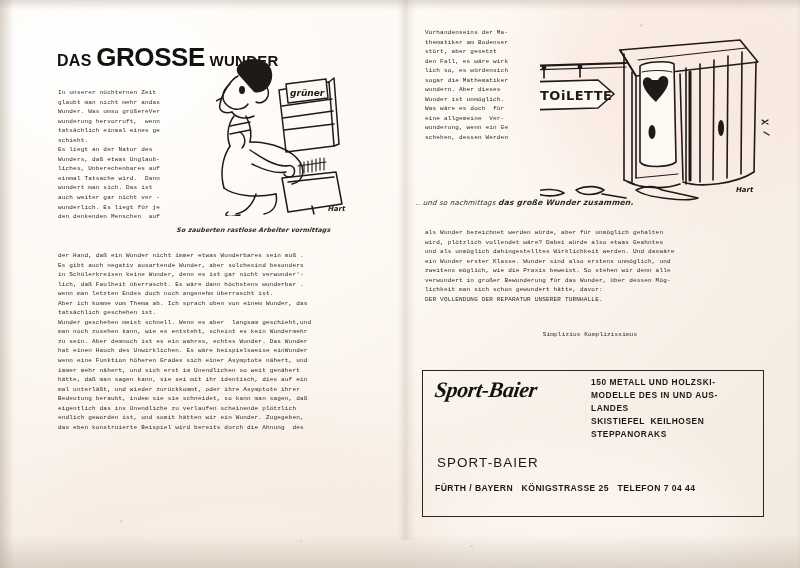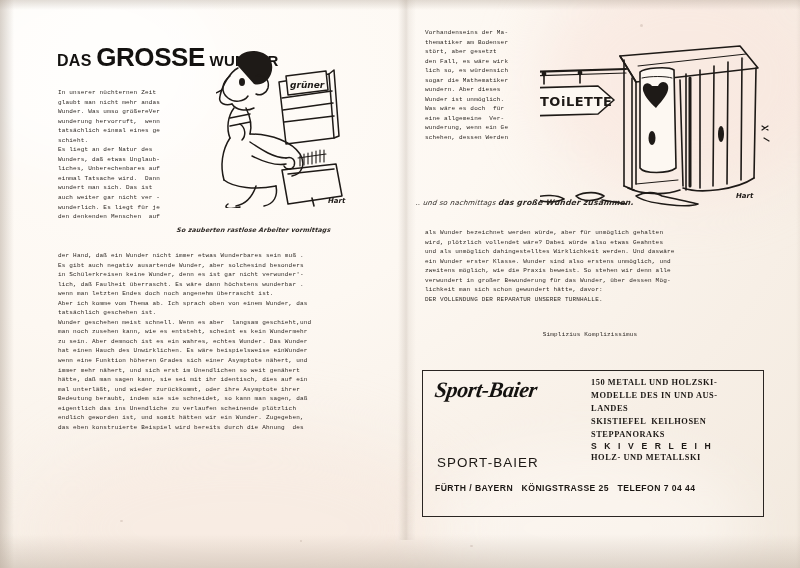--- a/index.html
+++ b/index.html
@@ -53,39 +53,39 @@
     color:#141210;white-space:nowrap;
   }
   #headline .small{font-size:16px;font-weight:700;letter-spacing:.3px;vertical-align:baseline;}
   #headline .big{font-size:26px;font-weight:800;letter-spacing:-0.4px;}
   #headline .small2{font-size:15px;font-weight:700;letter-spacing:.3px;}
 
   #left-col-narrow{position:absolute;left:58px;top:88px;width:150px;}
   #left-col-wide{position:absolute;left:58px;top:251px;width:320px;}
 
   
-  #cartoon1{position:absolute;left:216px;top:46px;width:145px;height:162px;}
+  #cartoon1{position:absolute;left:216px;top:54px;width:145px;height:162px;}
   #cartoon1 svg{display:block;}
   #caption1{
     position:absolute;left:177px;top:226px;width:190px;
     font-family:"DejaVu Sans",sans-serif;
     font-style:italic;font-weight:600;font-size:6.2px;
     color:#2c2723;letter-spacing:.15px;white-space:nowrap;
     transform:skewX(-9deg);
   }
 
   
   #right-page{left:400px;top:0;width:400px;height:568px;}
   #right-col-narrow{position:absolute;left:25px;top:28px;width:126px;}
   #right-col-wide{position:absolute;left:25px;top:228px;width:330px;}
   #signature{
     position:absolute;left:25px;top:330px;width:330px;text-align:center;
   }
   
-  #cartoon2{position:absolute;left:140px;top:38px;width:230px;height:175px;}
+  #cartoon2{position:absolute;left:140px;top:32px;width:230px;height:175px;}
   #cartoon2 svg{display:block;}
   #caption2{
     position:absolute;left:16px;top:198px;width:330px;
     font-family:"DejaVu Sans",sans-serif;
     font-style:italic;font-size:7px;color:#2c2723;
     letter-spacing:.2px;white-space:nowrap;
     transform:skewX(-8deg);
   }
   #caption2 .bold{font-weight:800;font-size:7.6px;}
 
@@ -95,21 +95,21 @@
     border:1.6px solid #2a2522;background:transparent;
   }
   #ad-inner{position:relative;width:100%;height:100%;}
   #ad-logo{
     position:absolute;left:12px;top:6px;
     font-family:"Liberation Serif","DejaVu Serif",serif;
     font-style:italic;font-weight:700;font-size:22px;color:#141210;
     letter-spacing:-.4px;transform:skewX(-8deg);
   }
   .adtxt{
-    font-family:Liberation Serif, serif;font-weight:700;
+    font-family:Liberation Sans, sans-serif;font-weight:700;
     color:#1c1815;font-size:8.4px;letter-spacing:.55px;line-height:13px;
     white-space:pre;
   }
   #ad-left{position:absolute;left:14px;top:40px;width:150px;}
   #ad-name{position:absolute;left:14px;top:84px;font-family:"Liberation Sans",sans-serif;
     font-weight:400;font-size:13.4px;letter-spacing:1.1px;color:#1c1815;white-space:nowrap;}
   #ad-right{position:absolute;left:168px;top:5px;width:170px;}
   #ad-right2{position:absolute;left:168px;top:70px;width:170px;}
   #ad-ski{font-family:"Liberation Sans",sans-serif;font-weight:700;font-size:8.6px;
     letter-spacing:2.6px;color:#1c1815;white-space:pre;}
@@ -325,24 +325,20 @@
 
     <div id="ad">
       <div id="ad-inner">
         <div id="ad-logo">Sport-Baier</div>
         <div id="ad-name">SPORT-BAIER</div>
         <div id="ad-right" class="adtxt">150 METALL UND HOLZSKI-
 MODELLE DES IN UND AUS-
 LANDES
 SKISTIEFEL  KEILHOSEN
 STEPPANORAKS</div>
-        <div id="ad-right2">
-          <div id="ad-ski">S K I V E R L E I H</div>
-          <div class="adtxt">HOLZ- UND METALLSKI</div>
-        </div>
         <div id="ad-bottom">FÜRTH / BAYERN   KÖNIGSTRASSE 25   TELEFON 7 04 44</div>
       </div>
     </div>
   </div>
 
   <div class="gutter"></div>
   <div class="edge-left"></div>
   <div class="edge-top"></div>
   <div class="edge-right"></div>
   <div class="edge-bottom"></div>

